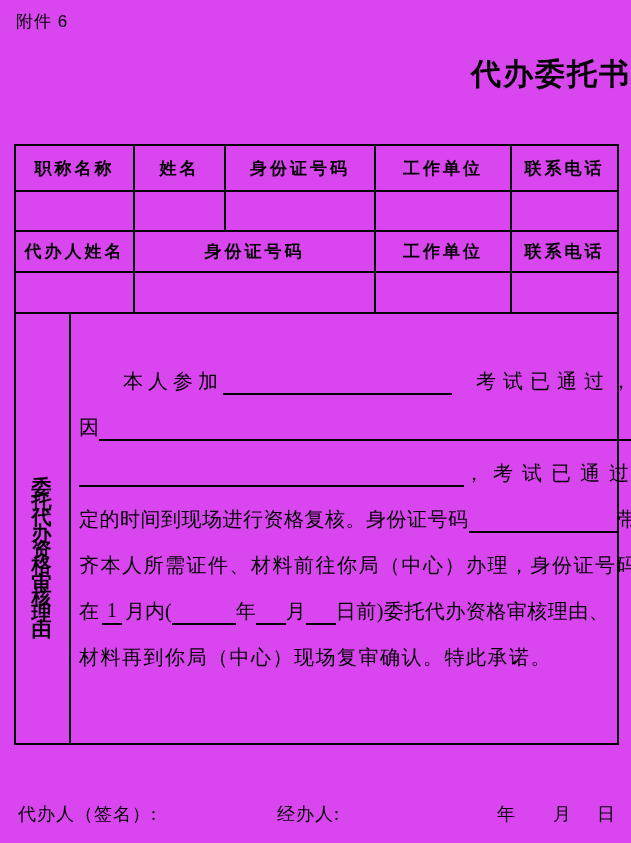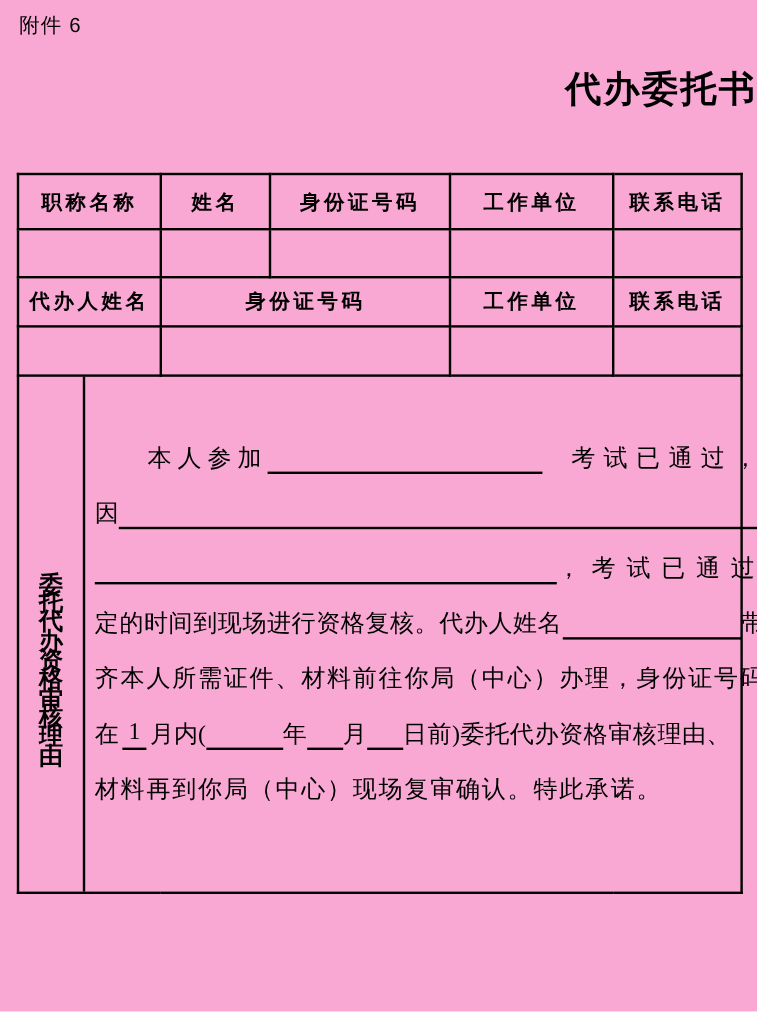--- a/index.html
+++ b/index.html
@@ -3,21 +3,21 @@
 <meta charset="utf-8">
 <style>
   * { margin: 0; padding: 0; box-sizing: border-box; }
   html, body { background: #ffffff; }
   body { font-family: "Liberation Serif", "DejaVu Serif", serif; color: #000; }
 
   .page {
     position: relative;
     width: 631px;
     height: 843px;
-    background: #f9a8d4;
+    background: #d946ef;
     overflow: hidden;
   }
 
   .attachment {
     position: absolute;
     left: 16px;
     top: 10px;
     font-family: "Liberation Sans", "DejaVu Sans", sans-serif;
     font-size: 17px;
     font-weight: 500;
@@ -188,21 +188,21 @@
               </div>
               <div class="line">
                 <span>因</span>
                 <span class="blank grow"></span>
               </div>
               <div class="line">
                 <span class="blank grow"></span>
                 <span class="ls9">，考试已通过</span>
               </div>
               <div class="line">
-                <span class="ls05">定的时间到现场进行资格复核。代办人姓名</span>
+                <span class="ls05">定的时间到现场进行资格复核。身份证号码</span>
                 <span class="blank grow"></span>
                 <span>带</span>
               </div>
               <div class="line">
                 <span class="ls1">齐本人所需证件、材料前往你局（中心）办理，身份证号码</span>
               </div>
               <div class="line">
                 <span>在</span>
                 <span class="uval">1</span>
                 <span>月内(</span>
@@ -216,14 +216,21 @@
               <div class="line">
                 <span class="ls1">材料再到你局（中心）现场复审确认。特此承诺。</span>
               </div>
             </div>
           </div>
         </td>
       </tr>
     </tbody>
   </table>
 
+  <div class="footer">
+    <span class="f-agent">代办人（签名）:</span>
+    <span class="f-handler">经办人:</span>
+    <span class="f-year">年</span>
+    <span class="f-month">月</span>
+    <span class="f-day">日</span>
+  </div>
 
 </div>
 
 </body></html>

